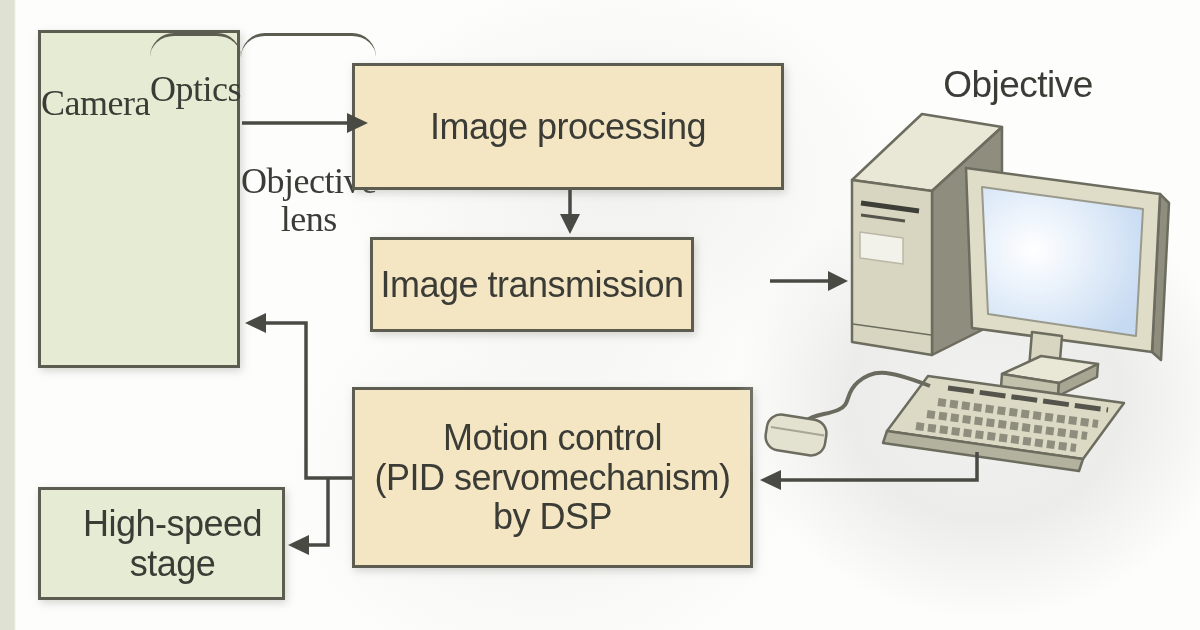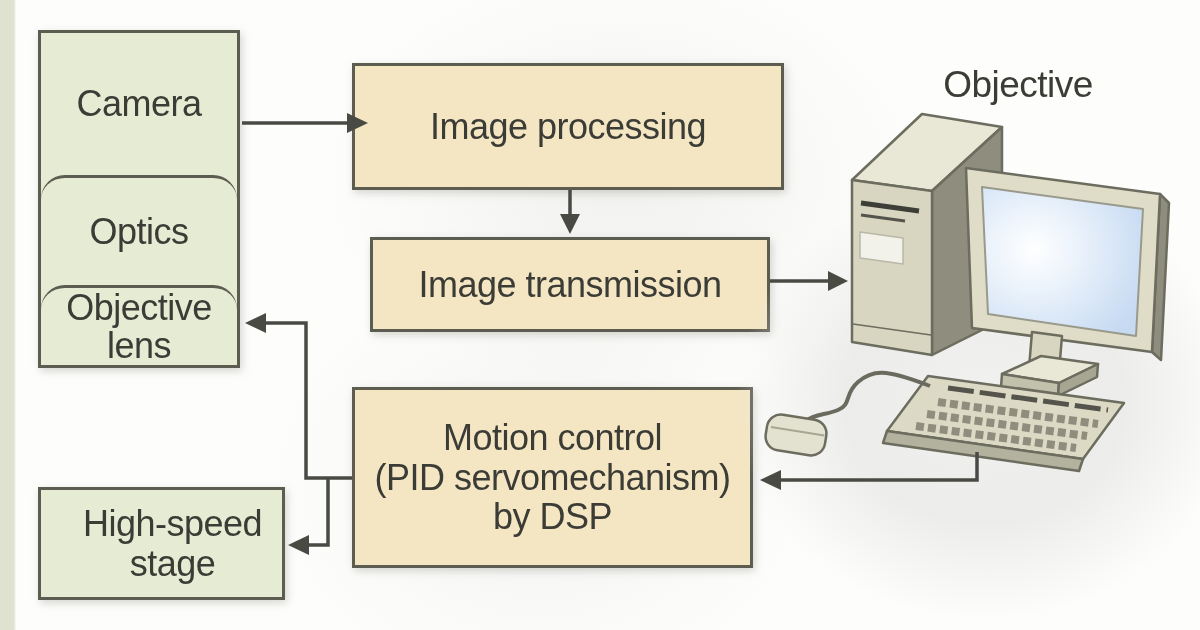--- a/index.html
+++ b/index.html
@@ -19,31 +19,31 @@
     text-align:center;white-space:pre-line;
     font-size:36px;line-height:1.1;letter-spacing:-0.5px;
     box-shadow:2px 3px 8px rgba(140,140,128,.35);
     box-sizing:border-box;
   }
   .green{background:#e6ebd3;}
   .blue{background:#c9ddf2;}
   .tan{background:#f4e6c3;}
   #stack{position:absolute;left:38px;top:30px;width:202px;height:338px;
     border:3px solid #5c5c51;box-sizing:border-box;background:#e6ebd3;
-    display:flex;flex-direction:column;box-shadow:2px 3px 8px rgba(140,140,128,.35);}
+    display:flex;flex-direction:row;box-shadow:2px 3px 8px rgba(140,140,128,.35);font-family:Liberation Serif, serif;}
   .cell{display:flex;align-items:center;justify-content:center;text-align:center;
     white-space:pre-line;font-size:36px;line-height:1.05;letter-spacing:-0.5px;box-sizing:border-box;}
   .cell + .cell{border-top:3px solid #5c5c51;border-radius:24px;}
   #cell-camera{height:142px;}
   #cell-optics{height:110px;}
   #cell-objective{flex:1;}
   #box-work{left:68px;top:392px;width:190px;height:110px;z-index:1;align-items:flex-start;padding-top:6px;}
   #box-stage{left:38px;top:487px;width:247px;height:113px;z-index:2;padding-left:22px;}
   #box-improc{left:352px;top:63px;width:432px;height:127px;}
-  #box-imtrans{left:370px;top:237px;width:400px;height:95px;}
+  #box-imtrans{left:370px;top:237px;width:324px;height:95px;}
   #box-motion{left:352px;top:387px;width:401px;height:181px;}
   #computer-label{position:absolute;left:908px;top:64px;width:220px;text-align:center;
     font-size:37px;letter-spacing:-0.5px;}
   svg{position:absolute;left:0;top:0;pointer-events:none;}
 </style>
 </head>
 <body>
 
 <div id="stage">
 

